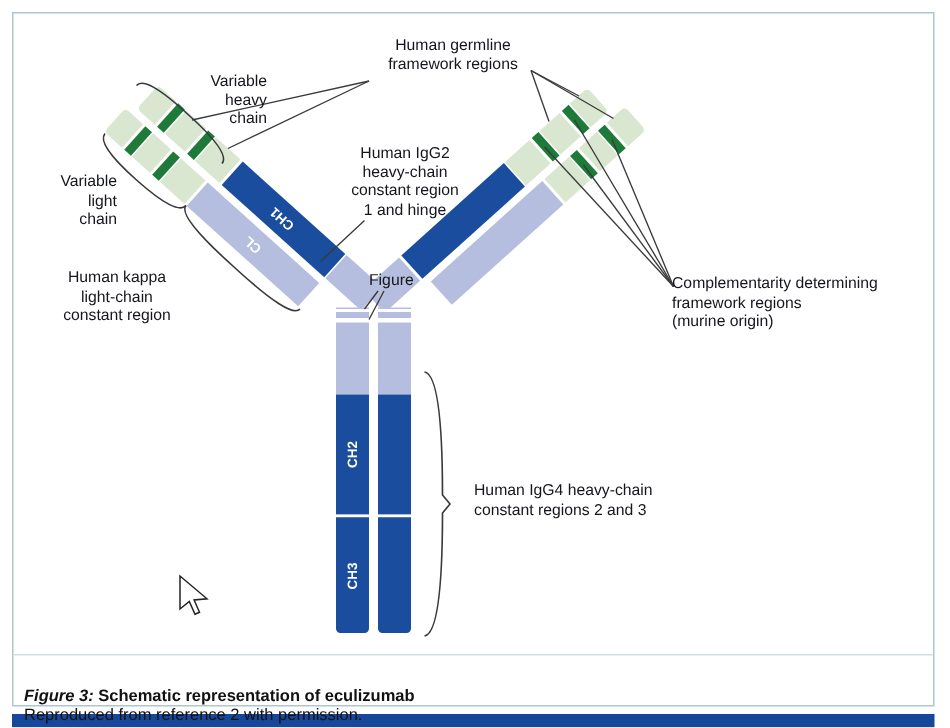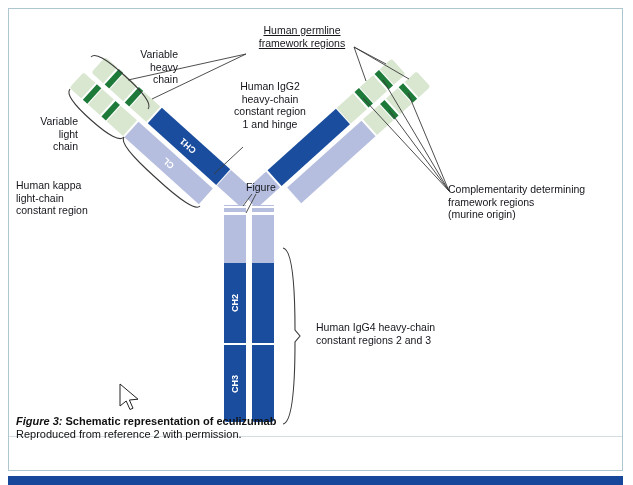--- a/index.html
+++ b/index.html
@@ -40,30 +40,30 @@
   .stem .vlabel span{display:inline-block;transform:rotate(-90deg);}
   .tick{position:absolute;left:224px;width:50px;height:2.5px;background:#fff;z-index:4;}
   #tick-1{top:205.5px;} #tick-2{top:212px;}
   
   #overlay{position:absolute;left:0;top:0;z-index:5;pointer-events:none;}
   .ln{stroke:#3a3a3a;stroke-width:0.9;}
   .br{stroke:#3a3a3a;stroke-width:1.1;fill:none;}
   
   .lbl{position:absolute;font-size:10.5px;line-height:1.2;color:#14161c;
     white-space:pre-line;z-index:6;}
-  #lbl-germline{left:237px;top:24px;width:130px;text-align:center;text-decoration:underline;}
+  #lbl-germline{left:237px;top:24px;width:130px;text-align:center;}
   #lbl-vh{left:110px;top:48px;width:68px;text-align:right;}
   #lbl-vl{left:22px;top:115px;width:56px;text-align:right;}
-  #lbl-kappa{left:16px;top:179px;width:124px;text-align:left;}
-  #lbl-igg2{left:222px;top:80px;width:96px;text-align:center;}
+  #lbl-kappa{left:16px;top:179px;width:124px;text-align:center;}
+  #lbl-igg2{left:222px;top:96px;width:96px;text-align:center;}
   #lbl-hinge{left:246px;top:181px;}
   #lbl-cdr{left:448px;top:183px;width:162px;}
   #lbl-igg4{left:316px;top:321px;width:180px;}
   
-  #caption{position:absolute;left:16px;top:415px;font-size:11px;color:#111;z-index:6;}
+  #caption{position:absolute;left:16px;top:458px;font-size:11px;color:#111;z-index:6;}
   #caption .t1{font-weight:bold;}
   #caption .prefix{font-style:italic;}
   #caption .t2{margin-top:1px;font-weight:normal;}
 </style>
 </head>
 <body>
 
 <div id="stage">
   <div id="panel-border"></div>
 

